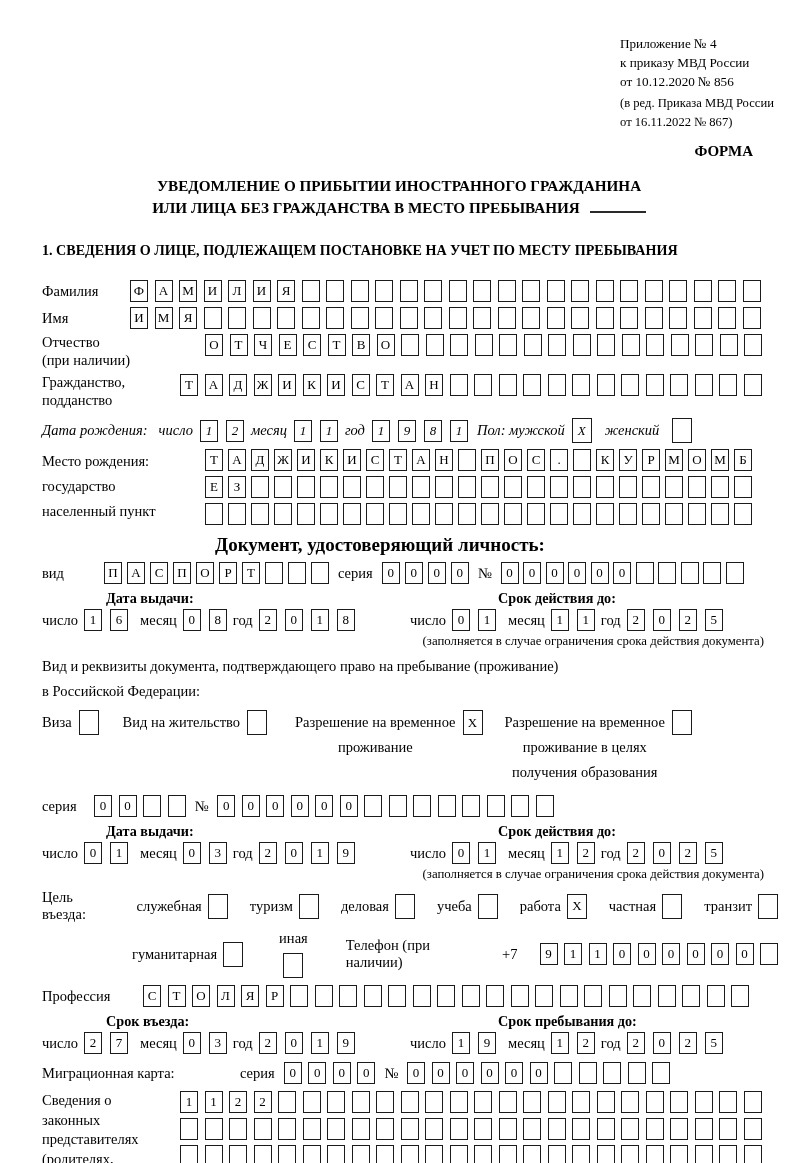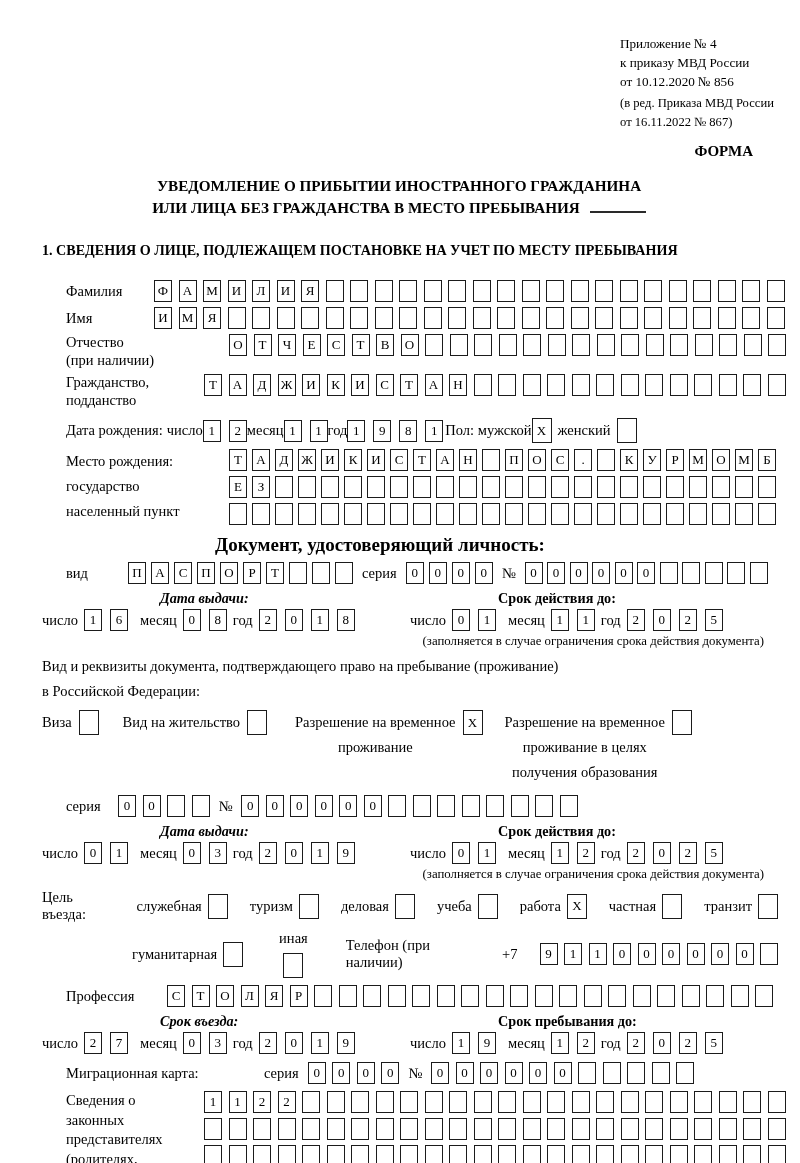--- a/index.html
+++ b/index.html
@@ -11,21 +11,21 @@
   .hdr{margin-left:578px;font-size:13.2px;line-height:19px;}
   .hdr .hnote{font-size:12.6px;}
   .hdr .gap{margin-top:3px;}
   .forma{text-align:right;padding-right:25px;font-weight:bold;font-size:15px;margin-top:11px;}
   
   .title{margin-top:15px;text-align:center;font-weight:bold;font-size:15.2px;line-height:22px;padding-right:22px;}
   .t-underline{display:inline-block;width:56px;border-bottom:2px solid #2a2a2a;margin-left:10px;vertical-align:baseline;height:14px;}
   .sec1{margin-top:23px;font-weight:bold;font-size:14.1px;}
   .form-body{margin-top:21px;}
   
-  .frow{display:flex;align-items:center;margin-bottom:5px;margin-left:24px;}
+  .frow{display:flex;align-items:center;margin-bottom:5px;}
   .frow.top{align-items:flex-start;}
   .lbl{font-size:14.5px;flex:none;}
   .lbl .lline{line-height:17.5px;}
   .w88{width:88px;}
   .w138{width:138px;}
   .w163{width:163px;}
   .w101{width:101px;}
   .w62{width:62px;}
   .w52{width:52px;}
   .w158{width:158px;}
@@ -42,21 +42,21 @@
   .mid{font-size:14.5px;margin:0 9px;flex:none;}
   .place-label{line-height:25px;}
   .place-rows .cells{margin-bottom:5px;}
   
   .doc-head{text-align:center;font-weight:bold;font-size:19px;margin:4px 60px 6px 0;}
   
   .dates{display:flex;margin-top:3px;}
   .dcol1{width:368px;flex:none;}
   .dcol2{flex:1;}
   .dhead{font-weight:bold;font-size:14.2px;line-height:18px;}
-  .dcol1 .dhead{margin-left:118px;font-style:italic;}
+  .dcol1 .dhead{margin-left:64px;}
   .dcol2 .dhead{margin-left:88px;}
   .dline{display:flex;align-items:center;gap:6px;margin-top:2px;}
   .dline .sub{font-size:14.5px;flex:none;}
   .note{font-size:12.8px;text-align:right;padding-right:14px;margin-top:3px;}
   
   .para{font-size:14.5px;line-height:25px;margin-top:5px;}
   .cbrow{display:flex;align-items:flex-start;margin-top:6px;margin-bottom:10px;}
   .cbitem{display:flex;align-items:flex-start;}
   .cblbl{font-size:14.5px;margin-right:7px;line-height:25px;}
   .cblines{font-size:14.5px;line-height:25px;text-align:center;margin-right:7px;}
@@ -218,21 +218,21 @@
           <span class="cell"></span>
           <span class="cell"></span>
           <span class="cell"></span>
           <span class="cell"></span>
           <span class="cell"></span>
           <span class="cell"></span>
           <span class="cell"></span>
         </div>
     </div>
 
-    <div class="frow" style="margin-bottom:6px;">
+    <div class="frow" style="gap:7px;margin-bottom:6px;font-style:italic;">
       <span class="lbl">Дата рождения:</span>
       <span class="lbl" style="margin-left:4px;">число</span>
       <span class="cells dcells">
           <span class="cell">1</span>
           <span class="cell">2</span>
         </span>
       <span class="lbl">месяц</span>
       <span class="cells dcells">
           <span class="cell">1</span>
           <span class="cell">1</span>

